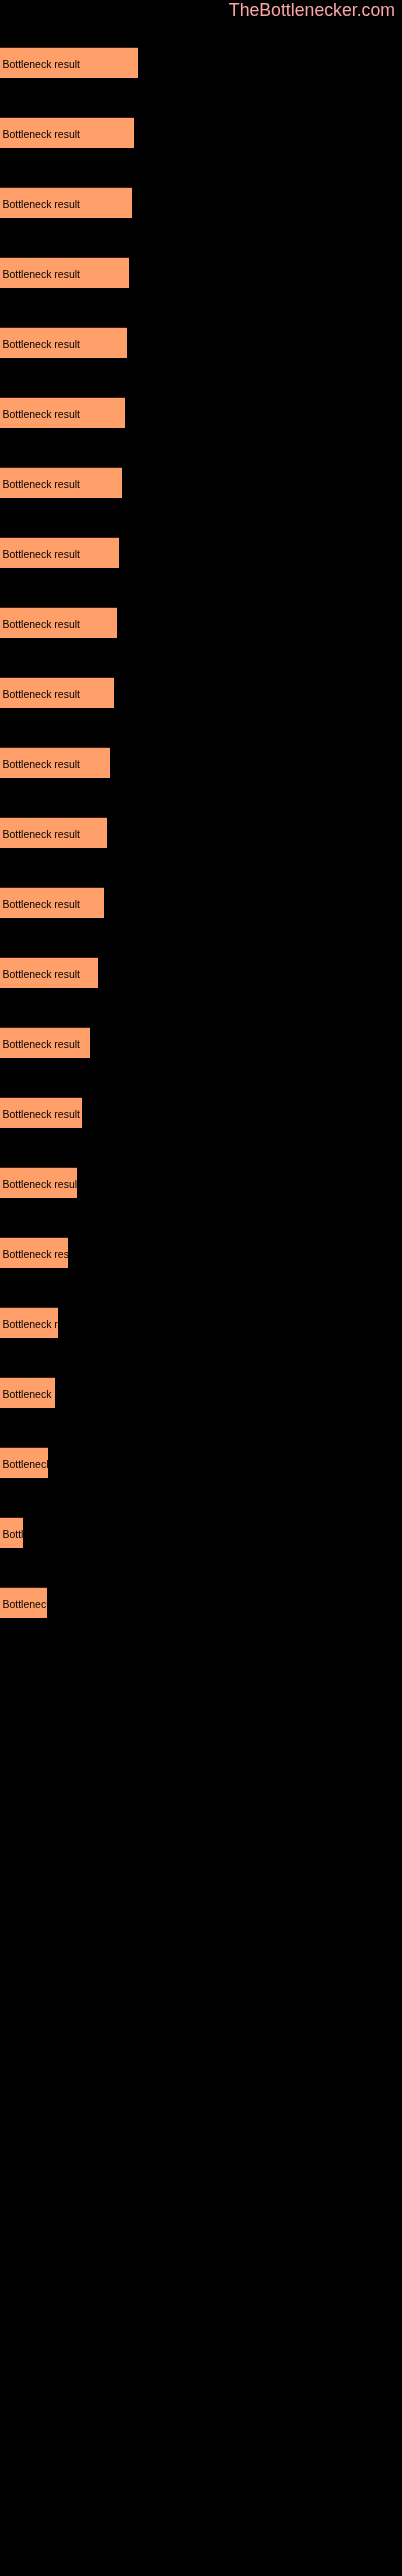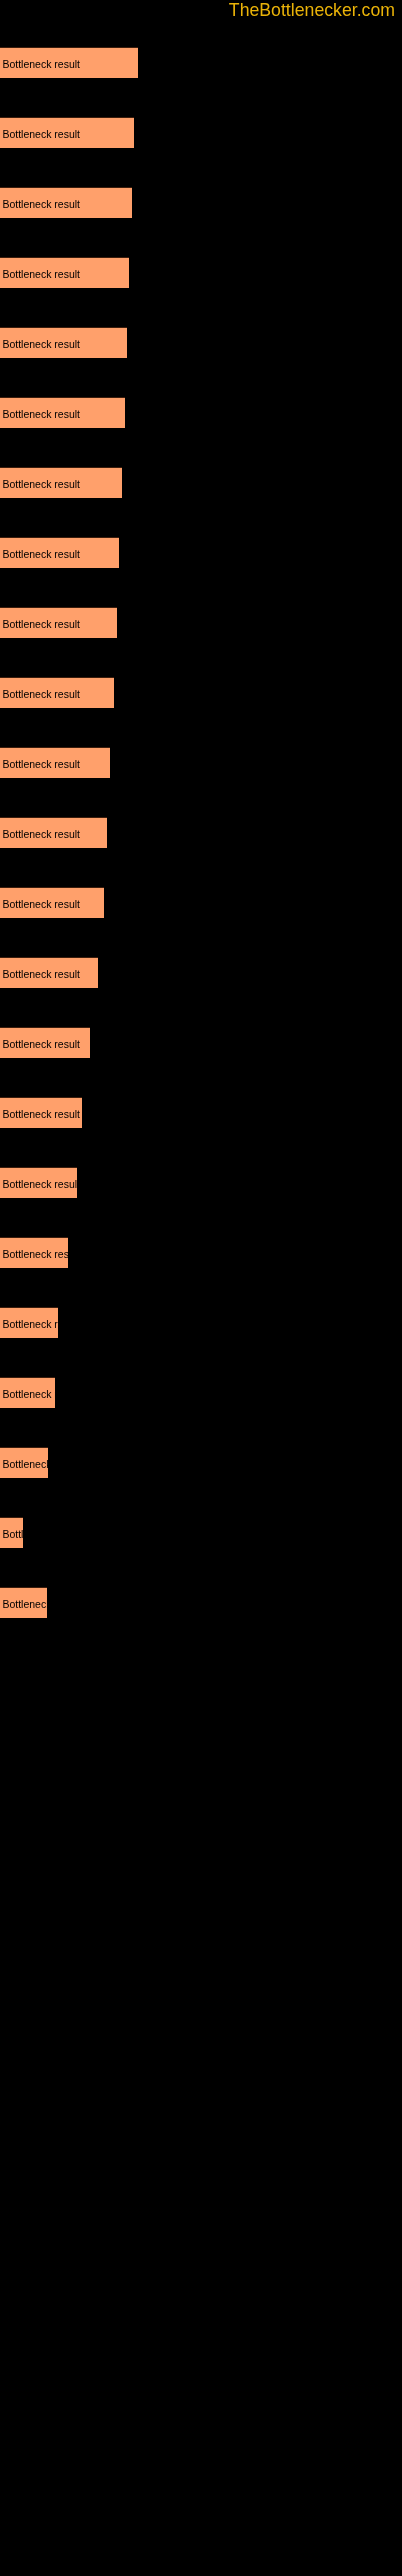--- a/index.html
+++ b/index.html
@@ -25,21 +25,21 @@
     background: #000000;
   }
 
   .site-title {
     position: absolute;
     right: 8px;
     top: 0.8px;
     font-family: "Liberation Sans", sans-serif;
     font-size: 17.7px;
     line-height: 19.3px;
-    color: #eab308;
+    color: #fca5a5;
     white-space: nowrap;
     letter-spacing: 0px;
     text-align: right;
   }
 
   .bars-layer {
     position: absolute;
     left: 0;
     top: 0;
     width: 403px;

